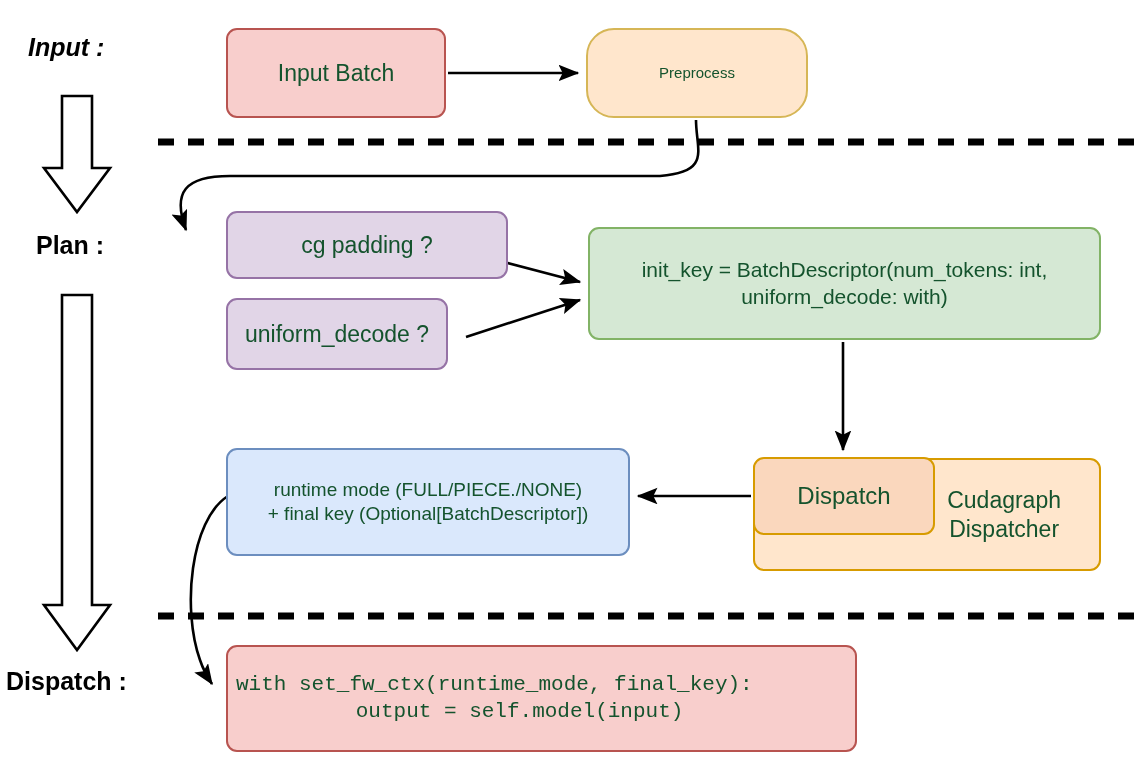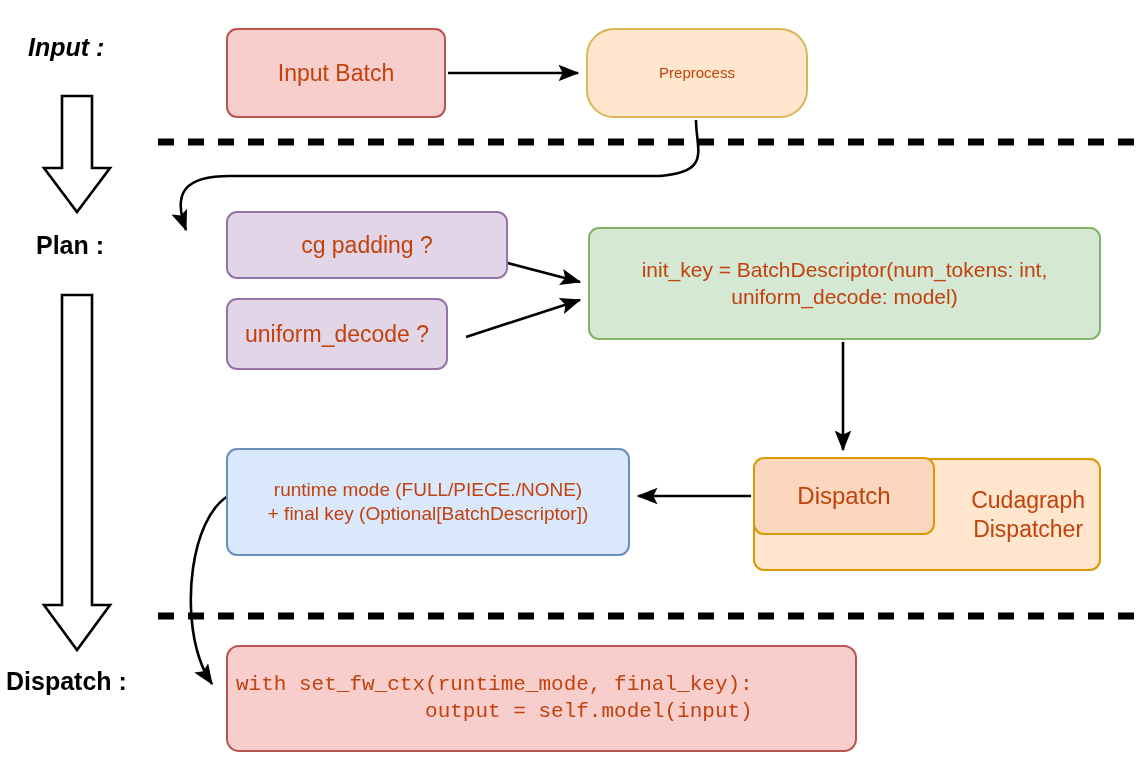--- a/index.html
+++ b/index.html
@@ -30,38 +30,37 @@
   }
   .node {
     position: absolute;
     box-sizing: border-box;
     border-radius: 11px;
     border: 2px solid #404040;
     display: flex;
     align-items: center;
     justify-content: center;
     text-align: center;
-    color: #c2410c;
+    color: #14532d;
     line-height: 1.25;
     white-space: pre-line;
   }
   .stage-label {
     position: absolute;
     font-weight: bold;
     font-size: 25px;
     color: #000000;
     letter-spacing: 0px;
     white-space: nowrap;
   }
   .mono {
     font-family: "Liberation Mono", "DejaVu Sans Mono", monospace;
     white-space: pre;
-    text-align: right;
+    text-align: center;
     justify-content: flex-start;
-    border-radius: 13px;
   }
 </style>
 </head>
 <body>
 
 <div id="canvas">
 
   <svg class="layer" viewBox="0 0 1142 770" xmlns="http://www.w3.org/2000/svg">
     <defs>
       <marker id="arrowhead" markerWidth="9" markerHeight="9" refX="7.5" refY="3.2" orient="auto" markerUnits="strokeWidth">
@@ -102,23 +101,23 @@
 
   <div class="node" style="left:226px; top:28px; width:220px; height:90px; background:#f8cecc; border-color:#b85450; font-size:23px;">Input Batch</div>
 
   <div class="node" style="left:586px; top:28px; width:222px; height:90px; background:#ffe6cc; border-color:#d6b656; font-size:15px;border-radius:28px;">Preprocess</div>
 
   <div class="node" style="left:226px; top:211px; width:282px; height:68px; background:#e1d5e7; border-color:#9673a6; font-size:23px;">cg padding ?</div>
 
   <div class="node" style="left:226px; top:298px; width:222px; height:72px; background:#e1d5e7; border-color:#9673a6; font-size:23px;">uniform_decode ?</div>
 
   <div class="node" style="left:588px; top:227px; width:513px; height:113px; background:#d5e8d4; border-color:#82b366; font-size:21px;">init_key = BatchDescriptor(num_tokens: int,
-uniform_decode: model)</div>
+uniform_decode: with)</div>
 
-  <div class="node" style="left:753px; top:458px; width:348px; height:113px; background:#ffe6cc; border-color:#d79b00; font-size:23px; justify-content:flex-end; padding-right:14px;">Cudagraph
+  <div class="node" style="left:753px; top:458px; width:348px; height:113px; background:#ffe6cc; border-color:#d79b00; font-size:23px; justify-content:flex-end; padding-right:38px;">Cudagraph
 Dispatcher</div>
 
   <div class="node" style="left:753px; top:457px; width:182px; height:78px; background:#fad7bd; border-color:#d79b00; font-size:24px;">Dispatch</div>
 
   <div class="node" style="left:226px; top:448px; width:404px; height:108px; background:#dae8fc; border-color:#6c8ebf; font-size:19px;">runtime mode (FULL/PIECE./NONE)
 + final key (Optional[BatchDescriptor])</div>
 
   <div class="node mono" style="left:226px; top:645px; width:631px; height:107px; background:#f8cecc; border-color:#b85450; font-size:21px; padding-left:8px;">with set_fw_ctx(runtime_mode, final_key):
     output = self.model(input)</div>
 

